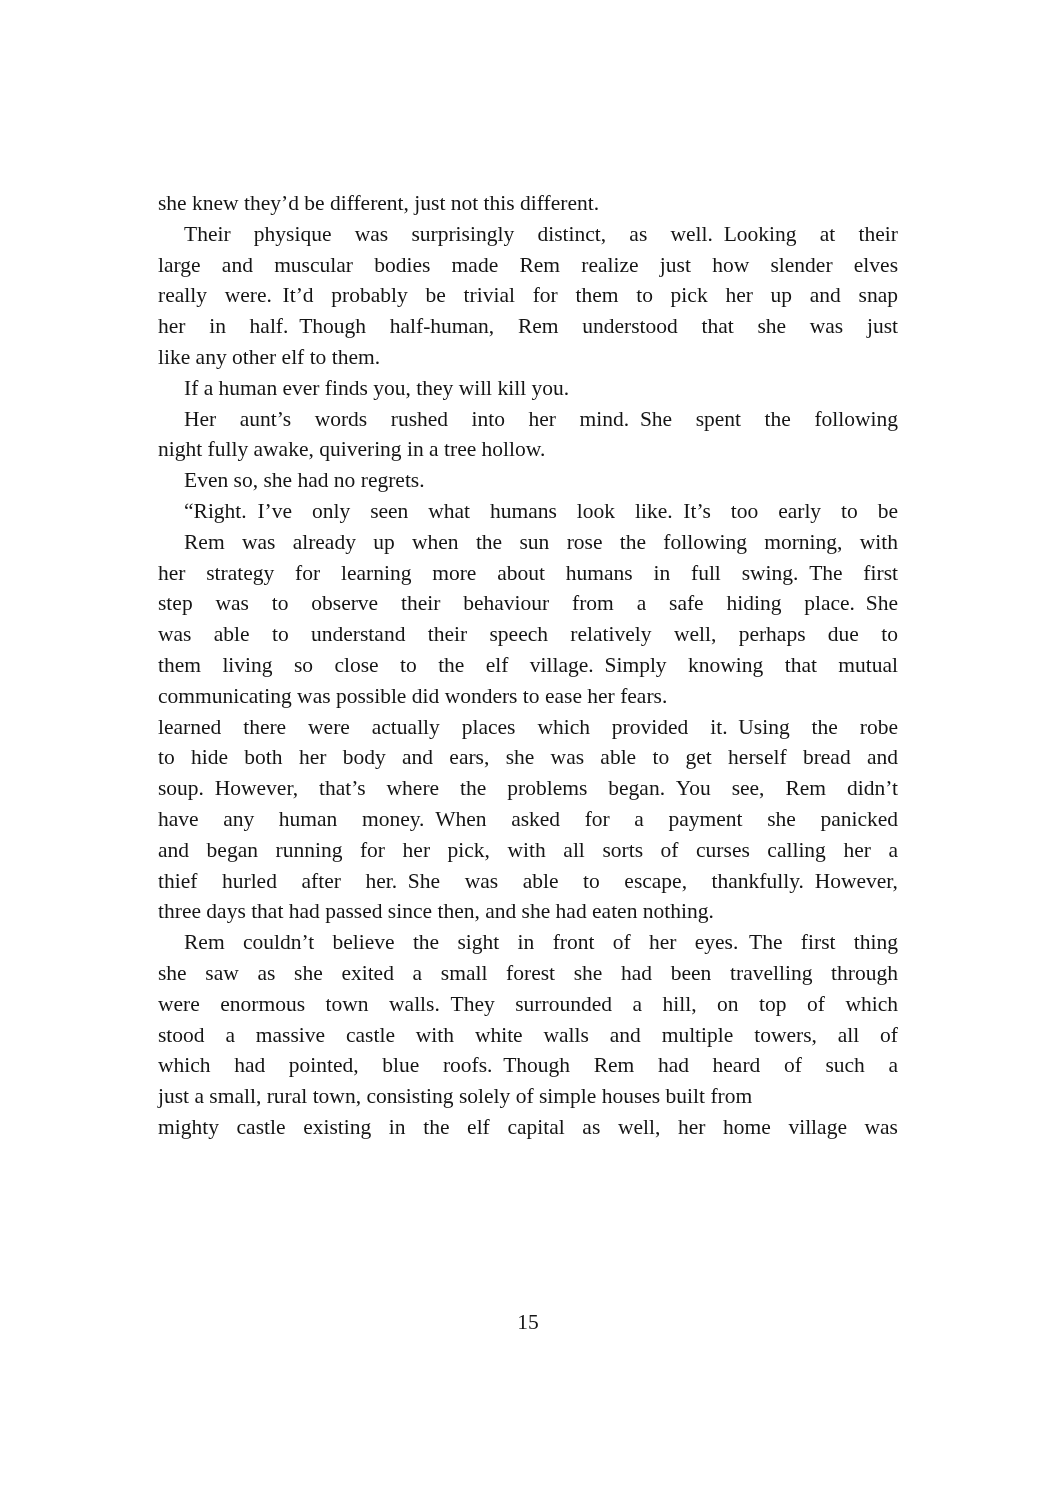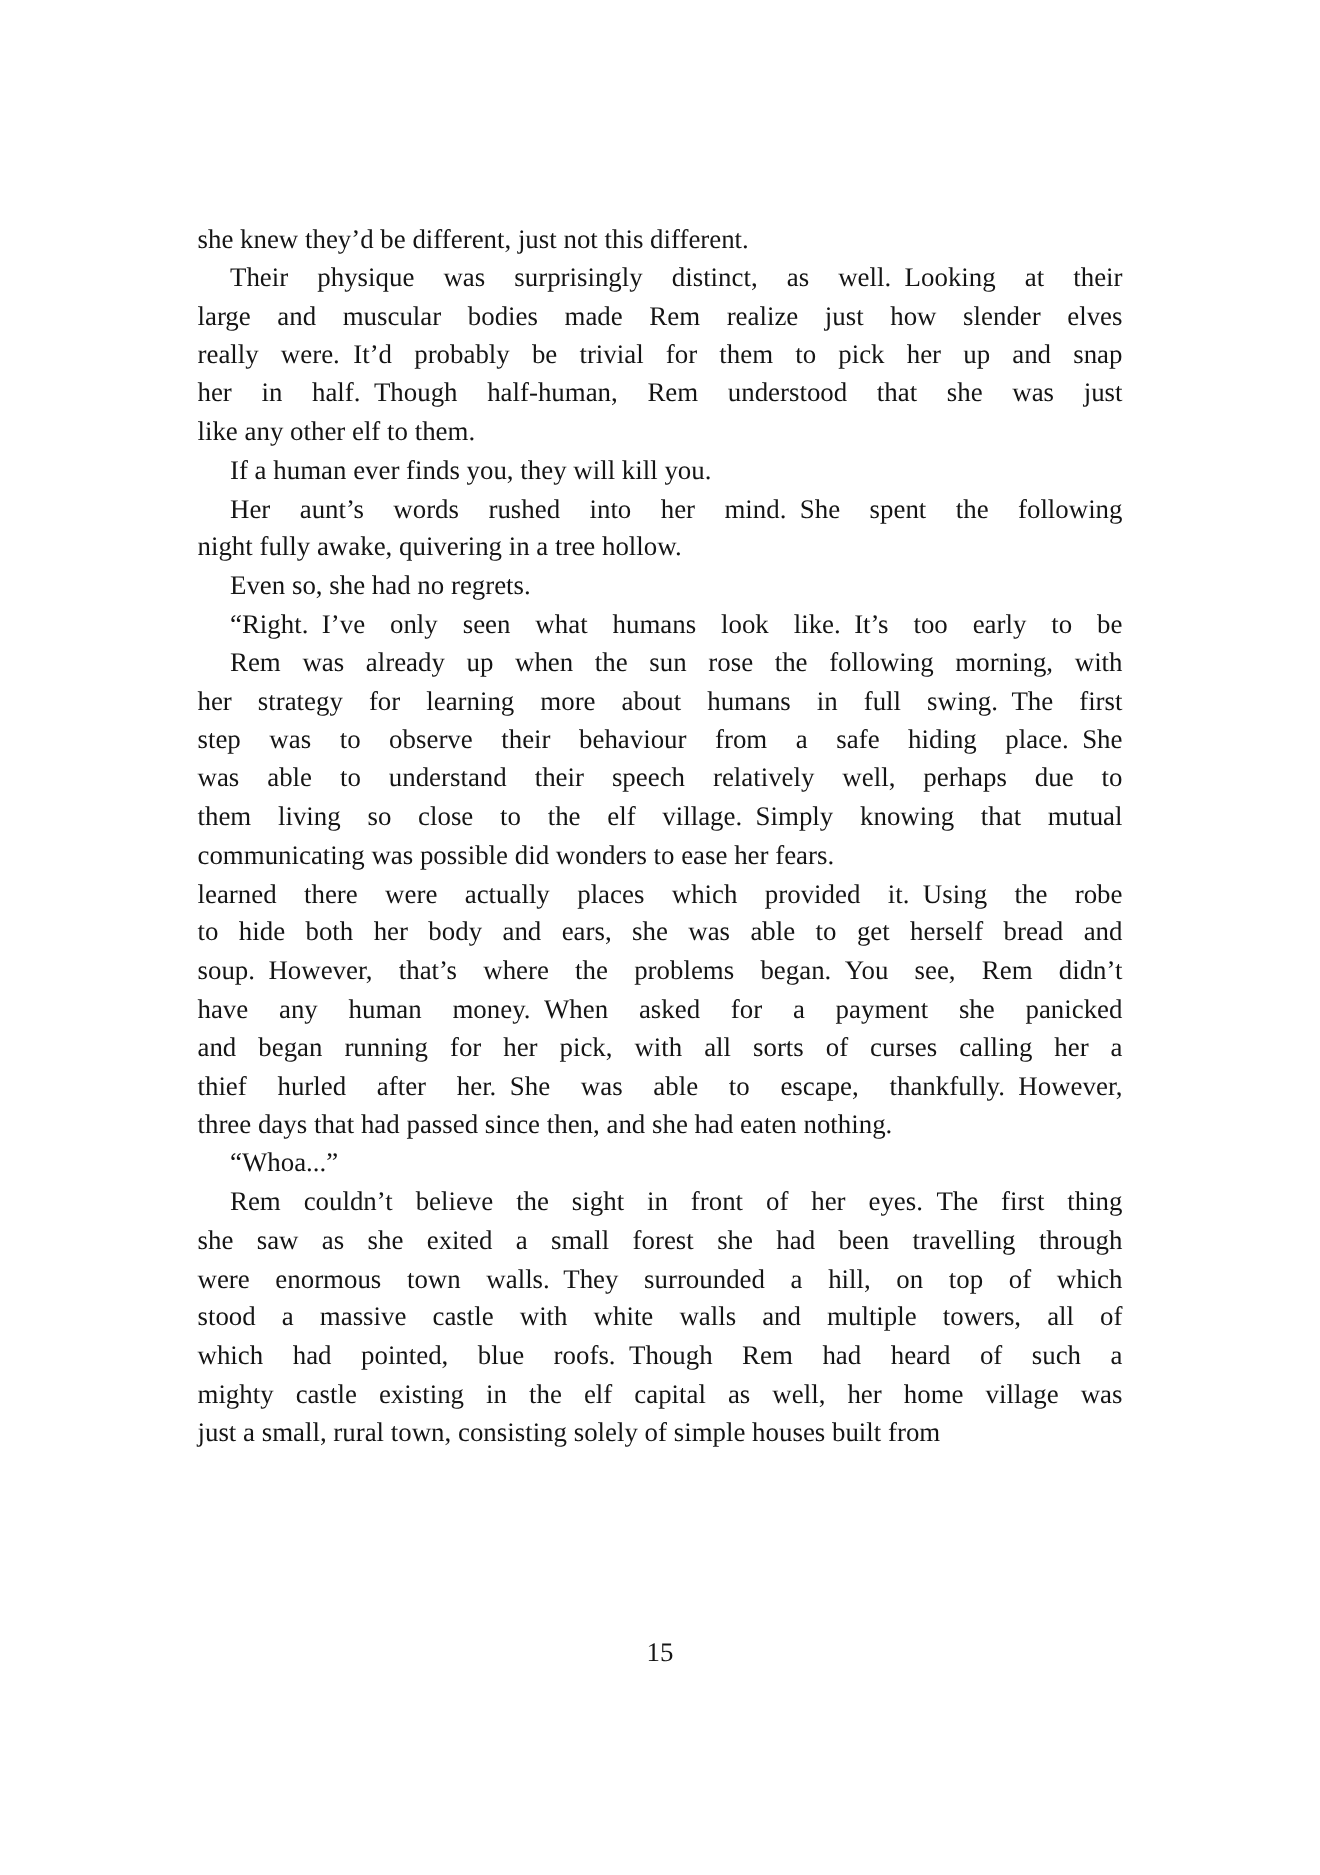--- a/index.html
+++ b/index.html
@@ -12,21 +12,21 @@
     width: 1056px;
     height: 1500px;
     background: #ffffff;
     overflow: hidden;
     font-family: "Liberation Serif", "DejaVu Serif", serif;
     color: #151515;
   }
   .text-block {
     position: absolute;
     left: 158px;
-    top: 176px;
+    top: 188px;
     width: 740px;
     font-size: 21.5px;
     line-height: 30.8px;
   }
   .line {
     text-align: justify;
     text-align-last: justify;
     white-space: normal;
   }
   .line.last {
@@ -69,23 +69,22 @@
       <div class="line">was able to understand their speech relatively well, perhaps due to</div>
       <div class="line">them living so close to the elf village. Simply knowing that mutual</div>
       <div class="line last">communicating was possible did wonders to ease her fears.</div>
       <div class="line">learned there were actually places which provided it. Using the robe</div>
       <div class="line">to hide both her body and ears, she was able to get herself bread and</div>
       <div class="line">soup. However, that’s where the problems began. You see, Rem didn’t</div>
       <div class="line">have any human money. When asked for a payment she panicked</div>
       <div class="line">and began running for her pick, with all sorts of curses calling her a</div>
       <div class="line">thief hurled after her. She was able to escape, thankfully. However,</div>
       <div class="line last">three days that had passed since then, and she had eaten nothing.</div>
-      <div class="line indent last">“Whoa...”</div>
       <div class="line indent">Rem couldn’t believe the sight in front of her eyes. The first thing</div>
       <div class="line">she saw as she exited a small forest she had been travelling through</div>
       <div class="line">were enormous town walls. They surrounded a hill, on top of which</div>
       <div class="line">stood a massive castle with white walls and multiple towers, all of</div>
       <div class="line">which had pointed, blue roofs. Though Rem had heard of such a</div>
+      <div class="line last">just a small, rural town, consisting solely of simple houses built from</div>
       <div class="line">mighty castle existing in the elf capital as well, her home village was</div>
-      <div class="line last">just a small, rural town, consisting solely of simple houses built from</div>
     </div>
   <div class="page-number">15</div>
 </div>
 
 </body></html>

